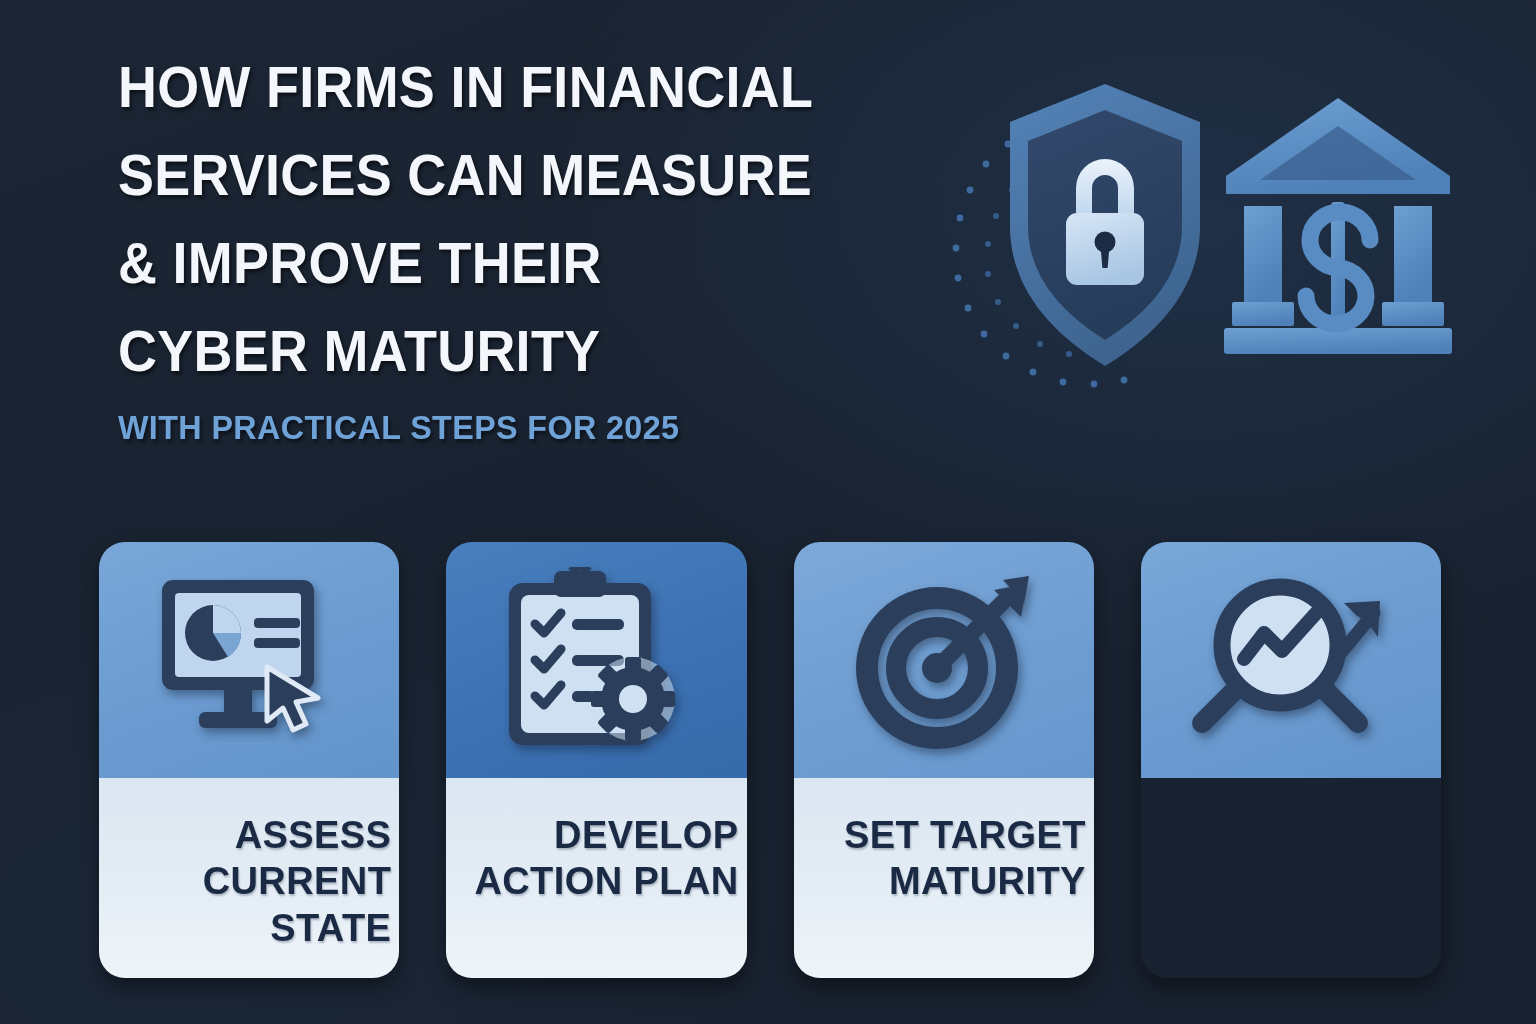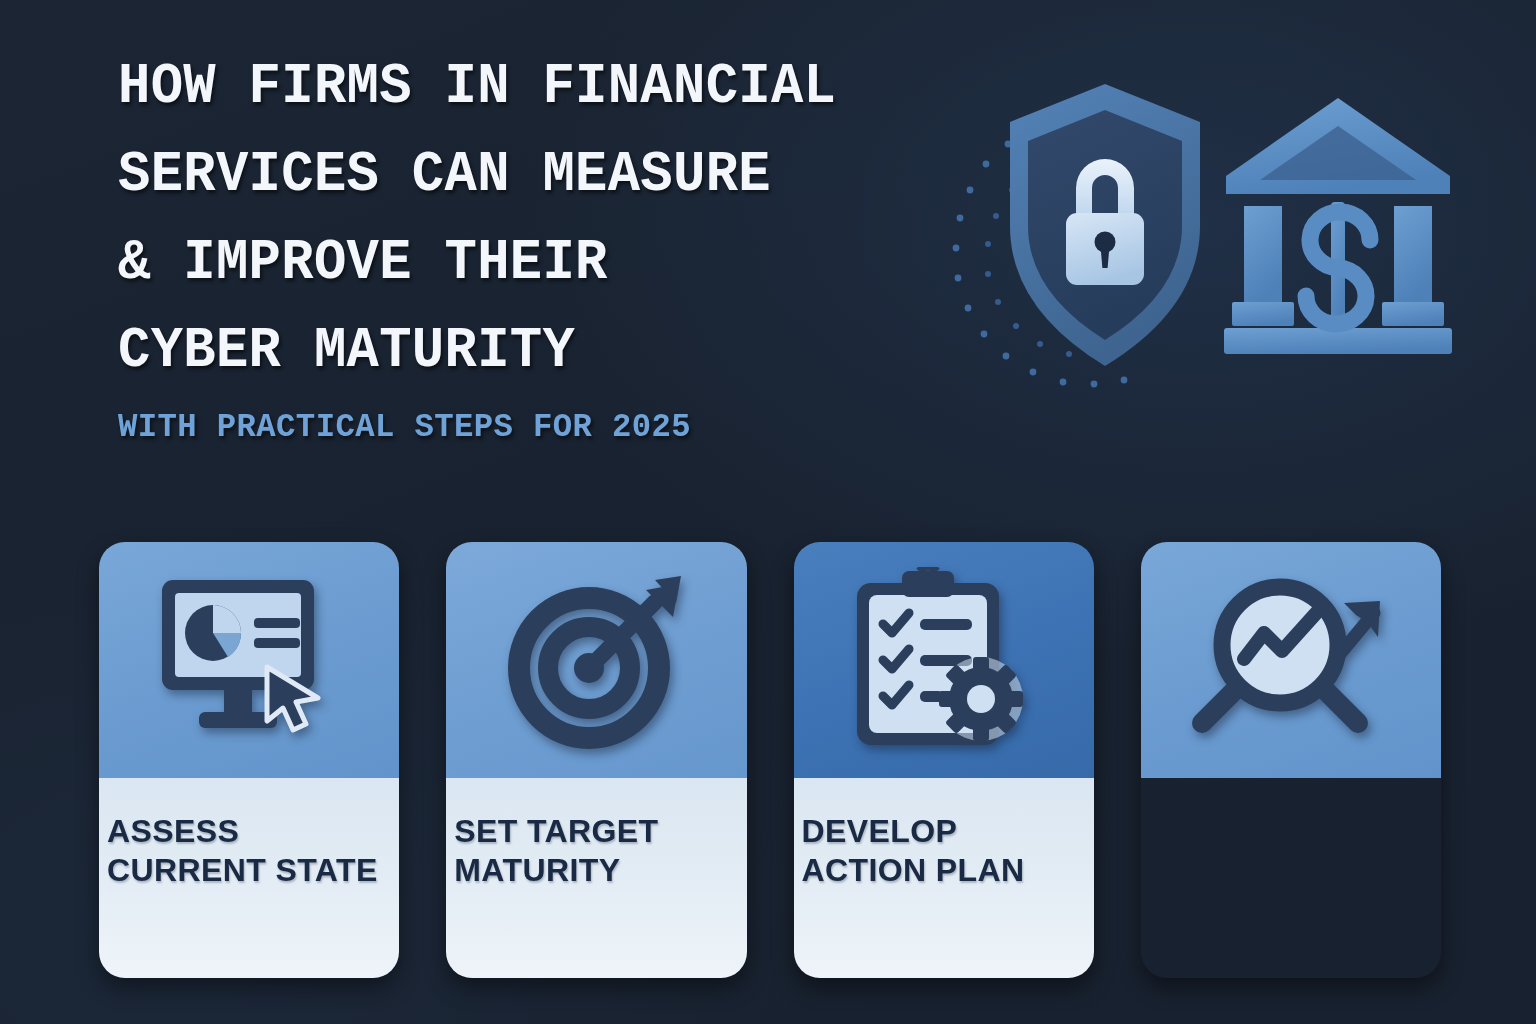--- a/index.html
+++ b/index.html
@@ -25,21 +25,20 @@
       linear-gradient(160deg, #1b2533 0%, #192230 45%, #18212f 100%);
     overflow: hidden;
   }
 
   
   #headline-block {
     position: absolute;
     left: 118px;
     top: 58px;
     width: 860px;
-    font-family: Liberation Mono, monospace;
   }
 
   .title-line {
     display: block;
     font-size: 58px;
     line-height: 1.0;
     font-weight: 700;
     letter-spacing: 0.3px;
     color: #f3f6fa;
     text-transform: uppercase;
@@ -109,27 +108,27 @@
   .card-label-area {
     flex: 1;
     background: linear-gradient(180deg, #dae6f1 0%, #e4edf5 55%, #eef4f9 100%);
     display: flex;
     align-items: flex-start;
     justify-content: center;
     padding-top: 34px;
   }
 
   .card-label {
-    font-size: 32px;
+    font-size: 38px;
     line-height: 1.22;
     font-weight: 700;
     letter-spacing: 0.4px;
     color: #1b2a44;
     text-transform: uppercase;
-    text-align: left;
+    text-align: right;
     text-shadow: 1px 2px 2px rgba(27,42,68,0.28);
     padding: 0 8px;
   }
 
   .card-icon-svg { display: block; filter: drop-shadow(3px 5px 5px rgba(15,25,40,0.42)); }
 </style>
 </head>
 <body>
 
 <div id="canvas">
@@ -256,41 +255,20 @@
 
           <path d="M121 93 L172 124 L150 128 L160 150 L147 156 L137 134 L121 147 Z" fill="#2b3f5c" stroke="#dfeaf6" stroke-width="5" stroke-linejoin="round"></path>
         </svg>
       </div>
       <div class="card-label-area">
         <span class="card-label">ASSESS CURRENT STATE</span>
       </div>
     </div>
 
     <div class="step-card">
-      <div class="card-icon-area" style="background:linear-gradient(160deg,#7da9da 0%,#6f9ed2 52%,#6697cd 100%);">
-        <svg class="card-icon-svg" width="186" height="180" viewBox="0 0 186 180">
-
-          <circle cx="86" cy="98" r="70" fill="none" stroke="#2b3f5c" stroke-width="22"></circle>
-
-          <circle cx="86" cy="98" r="41" fill="none" stroke="#2b3f5c" stroke-width="20"></circle>
-
-          <circle cx="86" cy="98" r="15" fill="#2b3f5c"></circle>
-
-          <path d="M86 98 L152 32" stroke="#2b3f5c" stroke-width="16" stroke-linecap="round"></path>
-
-          <path d="M143 20 L176 14 L170 47 L158 35 L155 32 Z" fill="#2b3f5c"></path>
-          <path d="M152 10 L178 6 L173 33 Z" fill="#2b3f5c"></path>
-        </svg>
-      </div>
-      <div class="card-label-area">
-        <span class="card-label">SET TARGET MATURITY</span>
-      </div>
-    </div>
-
-    <div class="step-card">
       <div class="card-icon-area" style="background:linear-gradient(160deg,#4a7fbe 0%,#3d72b4 52%,#366aa9 100%);">
         <svg class="card-icon-svg" width="190" height="186" viewBox="0 0 190 186">
 
           <rect x="8" y="16" width="142" height="162" rx="14" fill="#2b3f5c"></rect>
           <rect x="20" y="28" width="118" height="138" rx="8" fill="#cfe0f2"></rect>
 
           <rect x="53" y="4" width="52" height="26" rx="7" fill="#2b3f5c"></rect>
           <path d="M70 4 A12 12 0 0 1 88 4" fill="none" stroke="#2b3f5c" stroke-width="7"></path>
 
           <path d="M34 57 L43 66 L60 46" fill="none" stroke="#2b3f5c" stroke-width="9" stroke-linecap="round" stroke-linejoin="round"></path>
@@ -316,20 +294,41 @@
           </g>
           <circle cx="132" cy="132" r="14" fill="#cfe0f2"></circle>
         </svg>
       </div>
       <div class="card-label-area">
         <span class="card-label">DEVELOP ACTION PLAN</span>
       </div>
     </div>
 
     <div class="step-card">
+      <div class="card-icon-area" style="background:linear-gradient(160deg,#7da9da 0%,#6f9ed2 52%,#6697cd 100%);">
+        <svg class="card-icon-svg" width="186" height="180" viewBox="0 0 186 180">
+
+          <circle cx="86" cy="98" r="70" fill="none" stroke="#2b3f5c" stroke-width="22"></circle>
+
+          <circle cx="86" cy="98" r="41" fill="none" stroke="#2b3f5c" stroke-width="20"></circle>
+
+          <circle cx="86" cy="98" r="15" fill="#2b3f5c"></circle>
+
+          <path d="M86 98 L152 32" stroke="#2b3f5c" stroke-width="16" stroke-linecap="round"></path>
+
+          <path d="M143 20 L176 14 L170 47 L158 35 L155 32 Z" fill="#2b3f5c"></path>
+          <path d="M152 10 L178 6 L173 33 Z" fill="#2b3f5c"></path>
+        </svg>
+      </div>
+      <div class="card-label-area">
+        <span class="card-label">SET TARGET MATURITY</span>
+      </div>
+    </div>
+
+    <div class="step-card">
       <div class="card-icon-area" style="background:linear-gradient(160deg,#79a7d8 0%,#6b9bd0 52%,#6294cb 100%);">
         <svg class="card-icon-svg" width="206" height="178" viewBox="0 0 206 178">
 
           <circle cx="92" cy="74" r="58" fill="#cfe0f2" stroke="#2b3f5c" stroke-width="17"></circle>
 
           <path d="M56 88 L76 62 L94 80 L130 40" fill="none" stroke="#2b3f5c" stroke-width="14" stroke-linecap="round" stroke-linejoin="round"></path>
 
           <path d="M48 118 L14 152" stroke="#2b3f5c" stroke-width="20" stroke-linecap="round"></path>
 
           <path d="M136 118 L170 152" stroke="#2b3f5c" stroke-width="20" stroke-linecap="round"></path>

